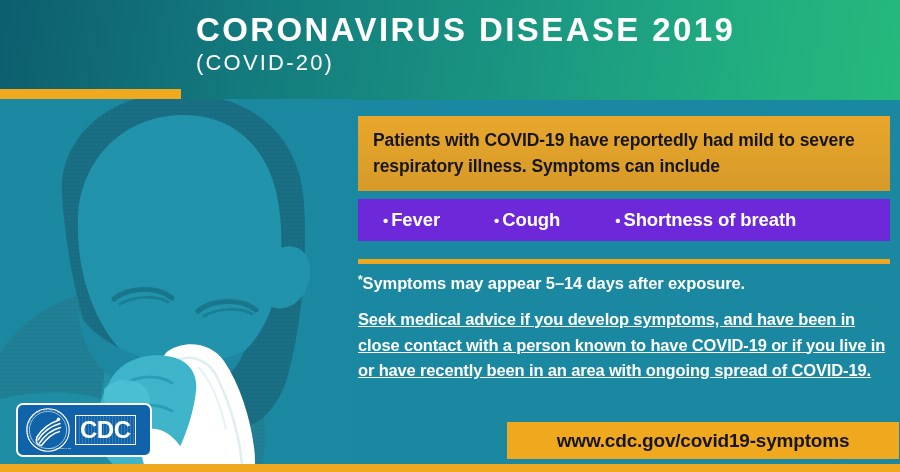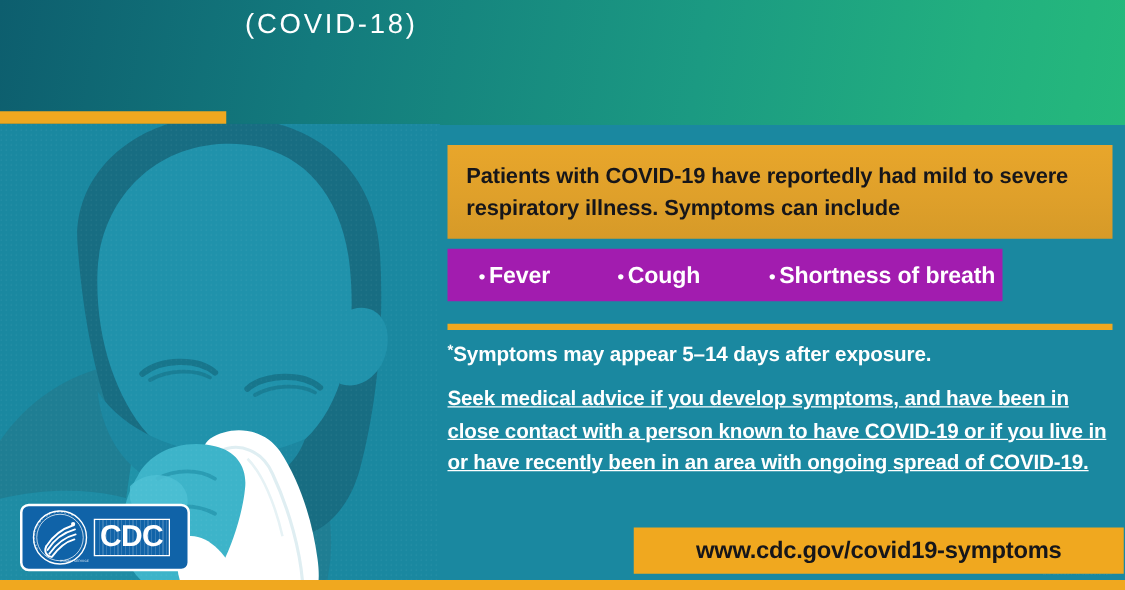--- a/index.html
+++ b/index.html
@@ -81,22 +81,22 @@
     position:absolute; left:6px; top:17px; width:532px; height:75px;
     background:linear-gradient(180deg,#e8a62b 0%,#dfa02a 55%,#d69a28 100%);
     padding:11px 14px 0 15px;
   }
   .gold-box p {
     font-size:17.5px; font-weight:700; color:#16161a;
     line-height:26px; letter-spacing:-0.1px;
   }
 
   .symptom-bar {
-    position:absolute; left:6px; top:100px; width:444px; height:42px;
-    background:#a21caf;
+    position:absolute; left:6px; top:100px; width:532px; height:42px;
+    background:#6d28d9;
     display:flex; align-items:center;
   }
   .symptom {
     font-size:18.5px; font-weight:700; color:#ffffff;
     letter-spacing:-0.1px; white-space:nowrap;
   }
   .symptom .bul { color:#ffffff; font-size:15px; margin-right:3px; }
   .sy0 { margin-left:25px; }
   .sy1 { margin-left:54px; }
   .sy2 { margin-left:55px; }
@@ -147,21 +147,22 @@
     background-image:repeating-linear-gradient(90deg,rgba(255,255,255,.16) 0 1px,transparent 1px 3px);
   }
 </style>
 </head>
 <body>
 
 <div class="poster">
 
   <div class="header">
     <div class="header-title-wrap">
-      <div class="header-sub">(COVID-18)</div>
+      <div class="header-title">CORONAVIRUS DISEASE 2019</div>
+      <div class="header-sub">(COVID-20)</div>
     </div>
   </div>
 
   <div class="logo-underline"></div>
 
   <div class="illus">
     <svg width="352" height="373" viewBox="0 0 352 373">
       <defs>
         <pattern id="dots" width="4" height="4" patternUnits="userSpaceOnUse">
           <circle cx="1" cy="1" r="0.55" fill="#ffffff" opacity="0.07"></circle>

